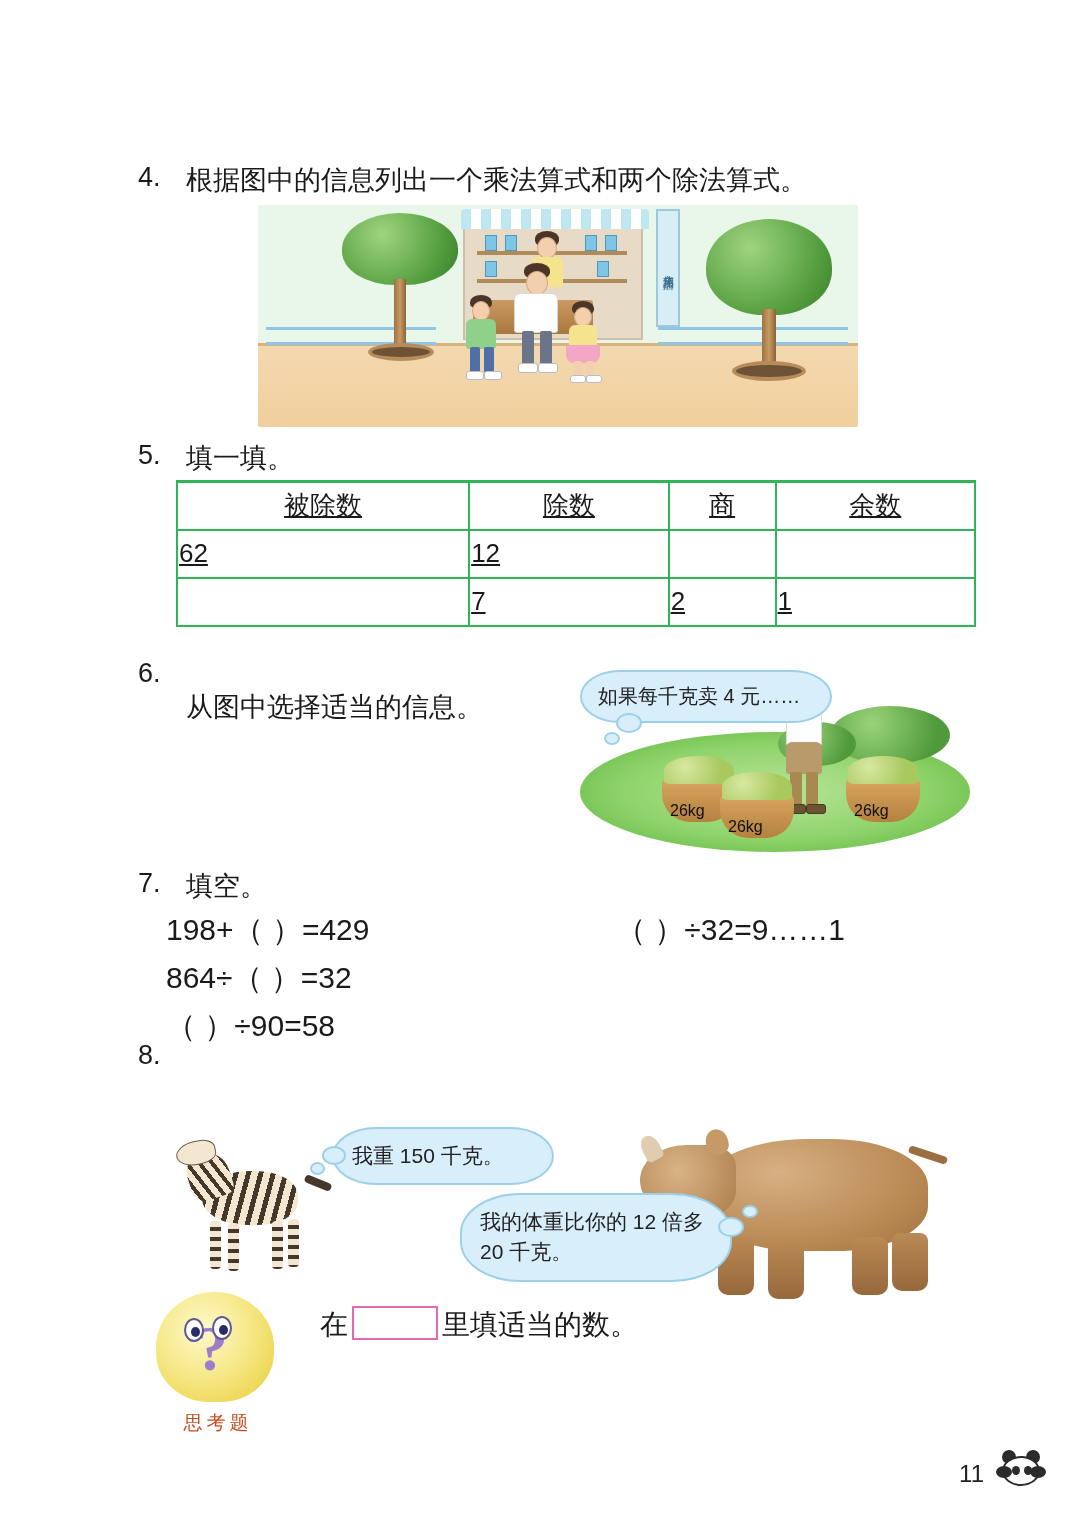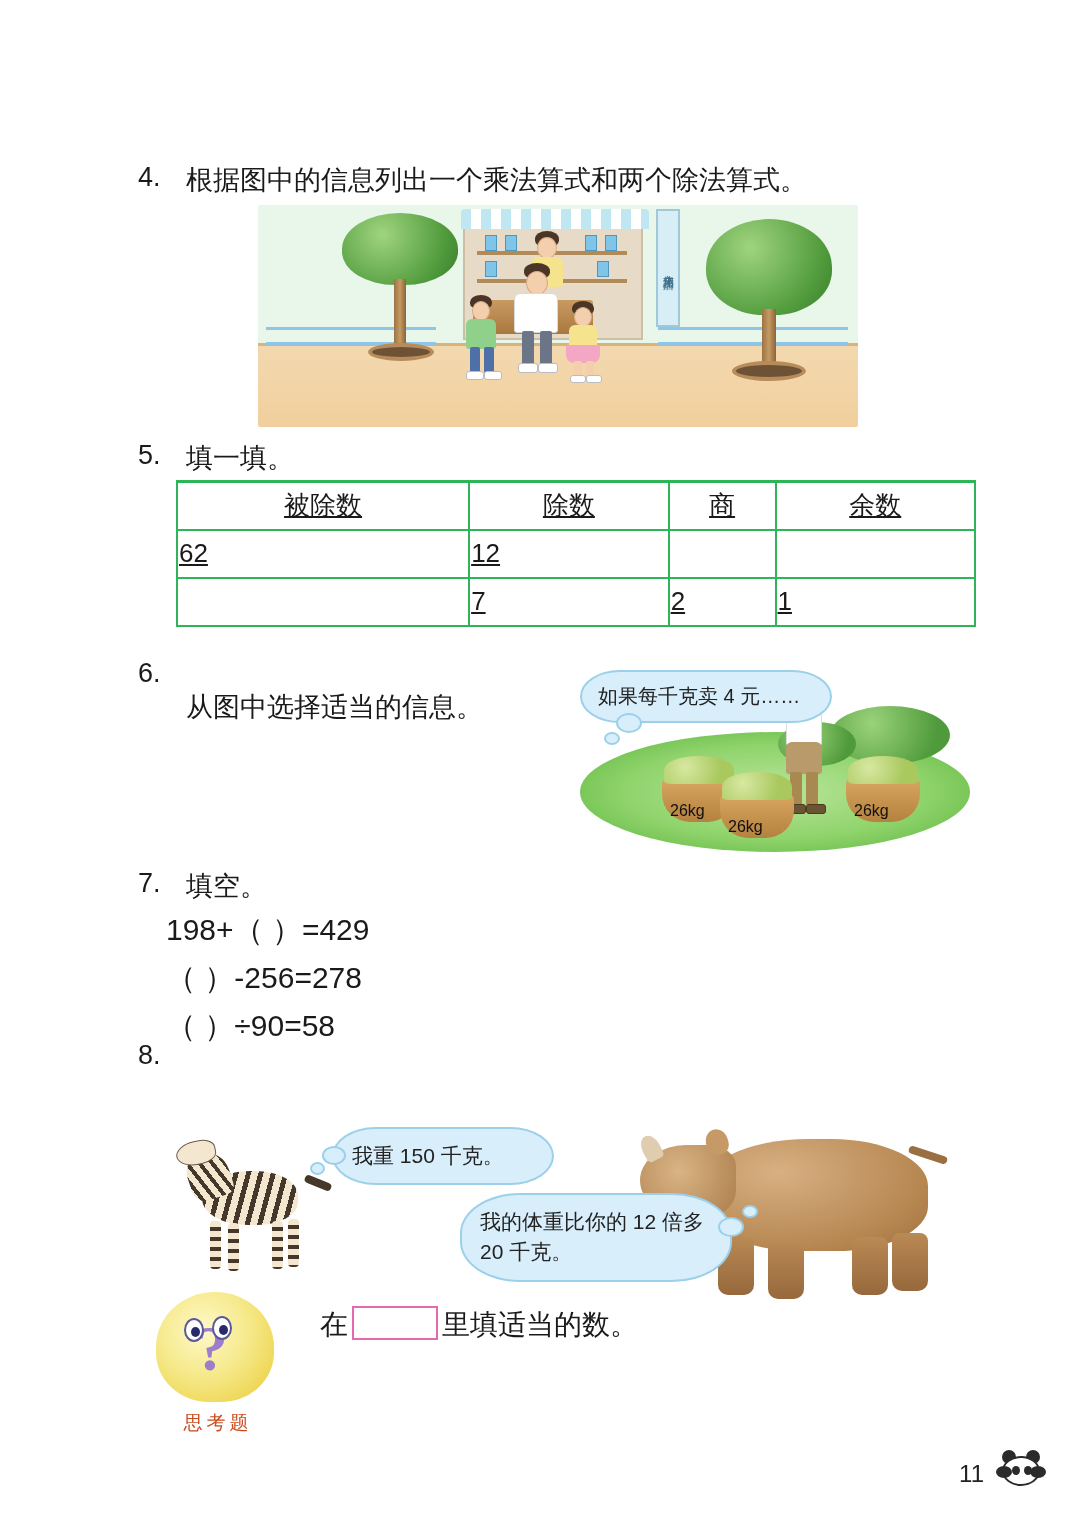--- a/index.html
+++ b/index.html
@@ -451,23 +451,24 @@
   </div>
 
   <div id="q7" class="q-row">
     <span class="q-label">7.</span>
     <span class="q-text">填空。</span>
   </div>
 
   <div id="q7-rows">
     <div class="line">
       <span class="col-l">198+（    ）=429</span>
+      <span class="col-r">（    ）÷32=9……1</span>
     </div>
     <div class="line">
-      <span class="col-r">（    ）-256=278</span>
+      <span class="col-l">864÷（    ）=32</span>
     </div>
     <div class="line">
       <span class="col-l">（    ）÷90=58</span>
     </div>
   </div>
 
   <div id="q8" class="q-row">
     <span class="q-label">8.</span>
   </div>
 

